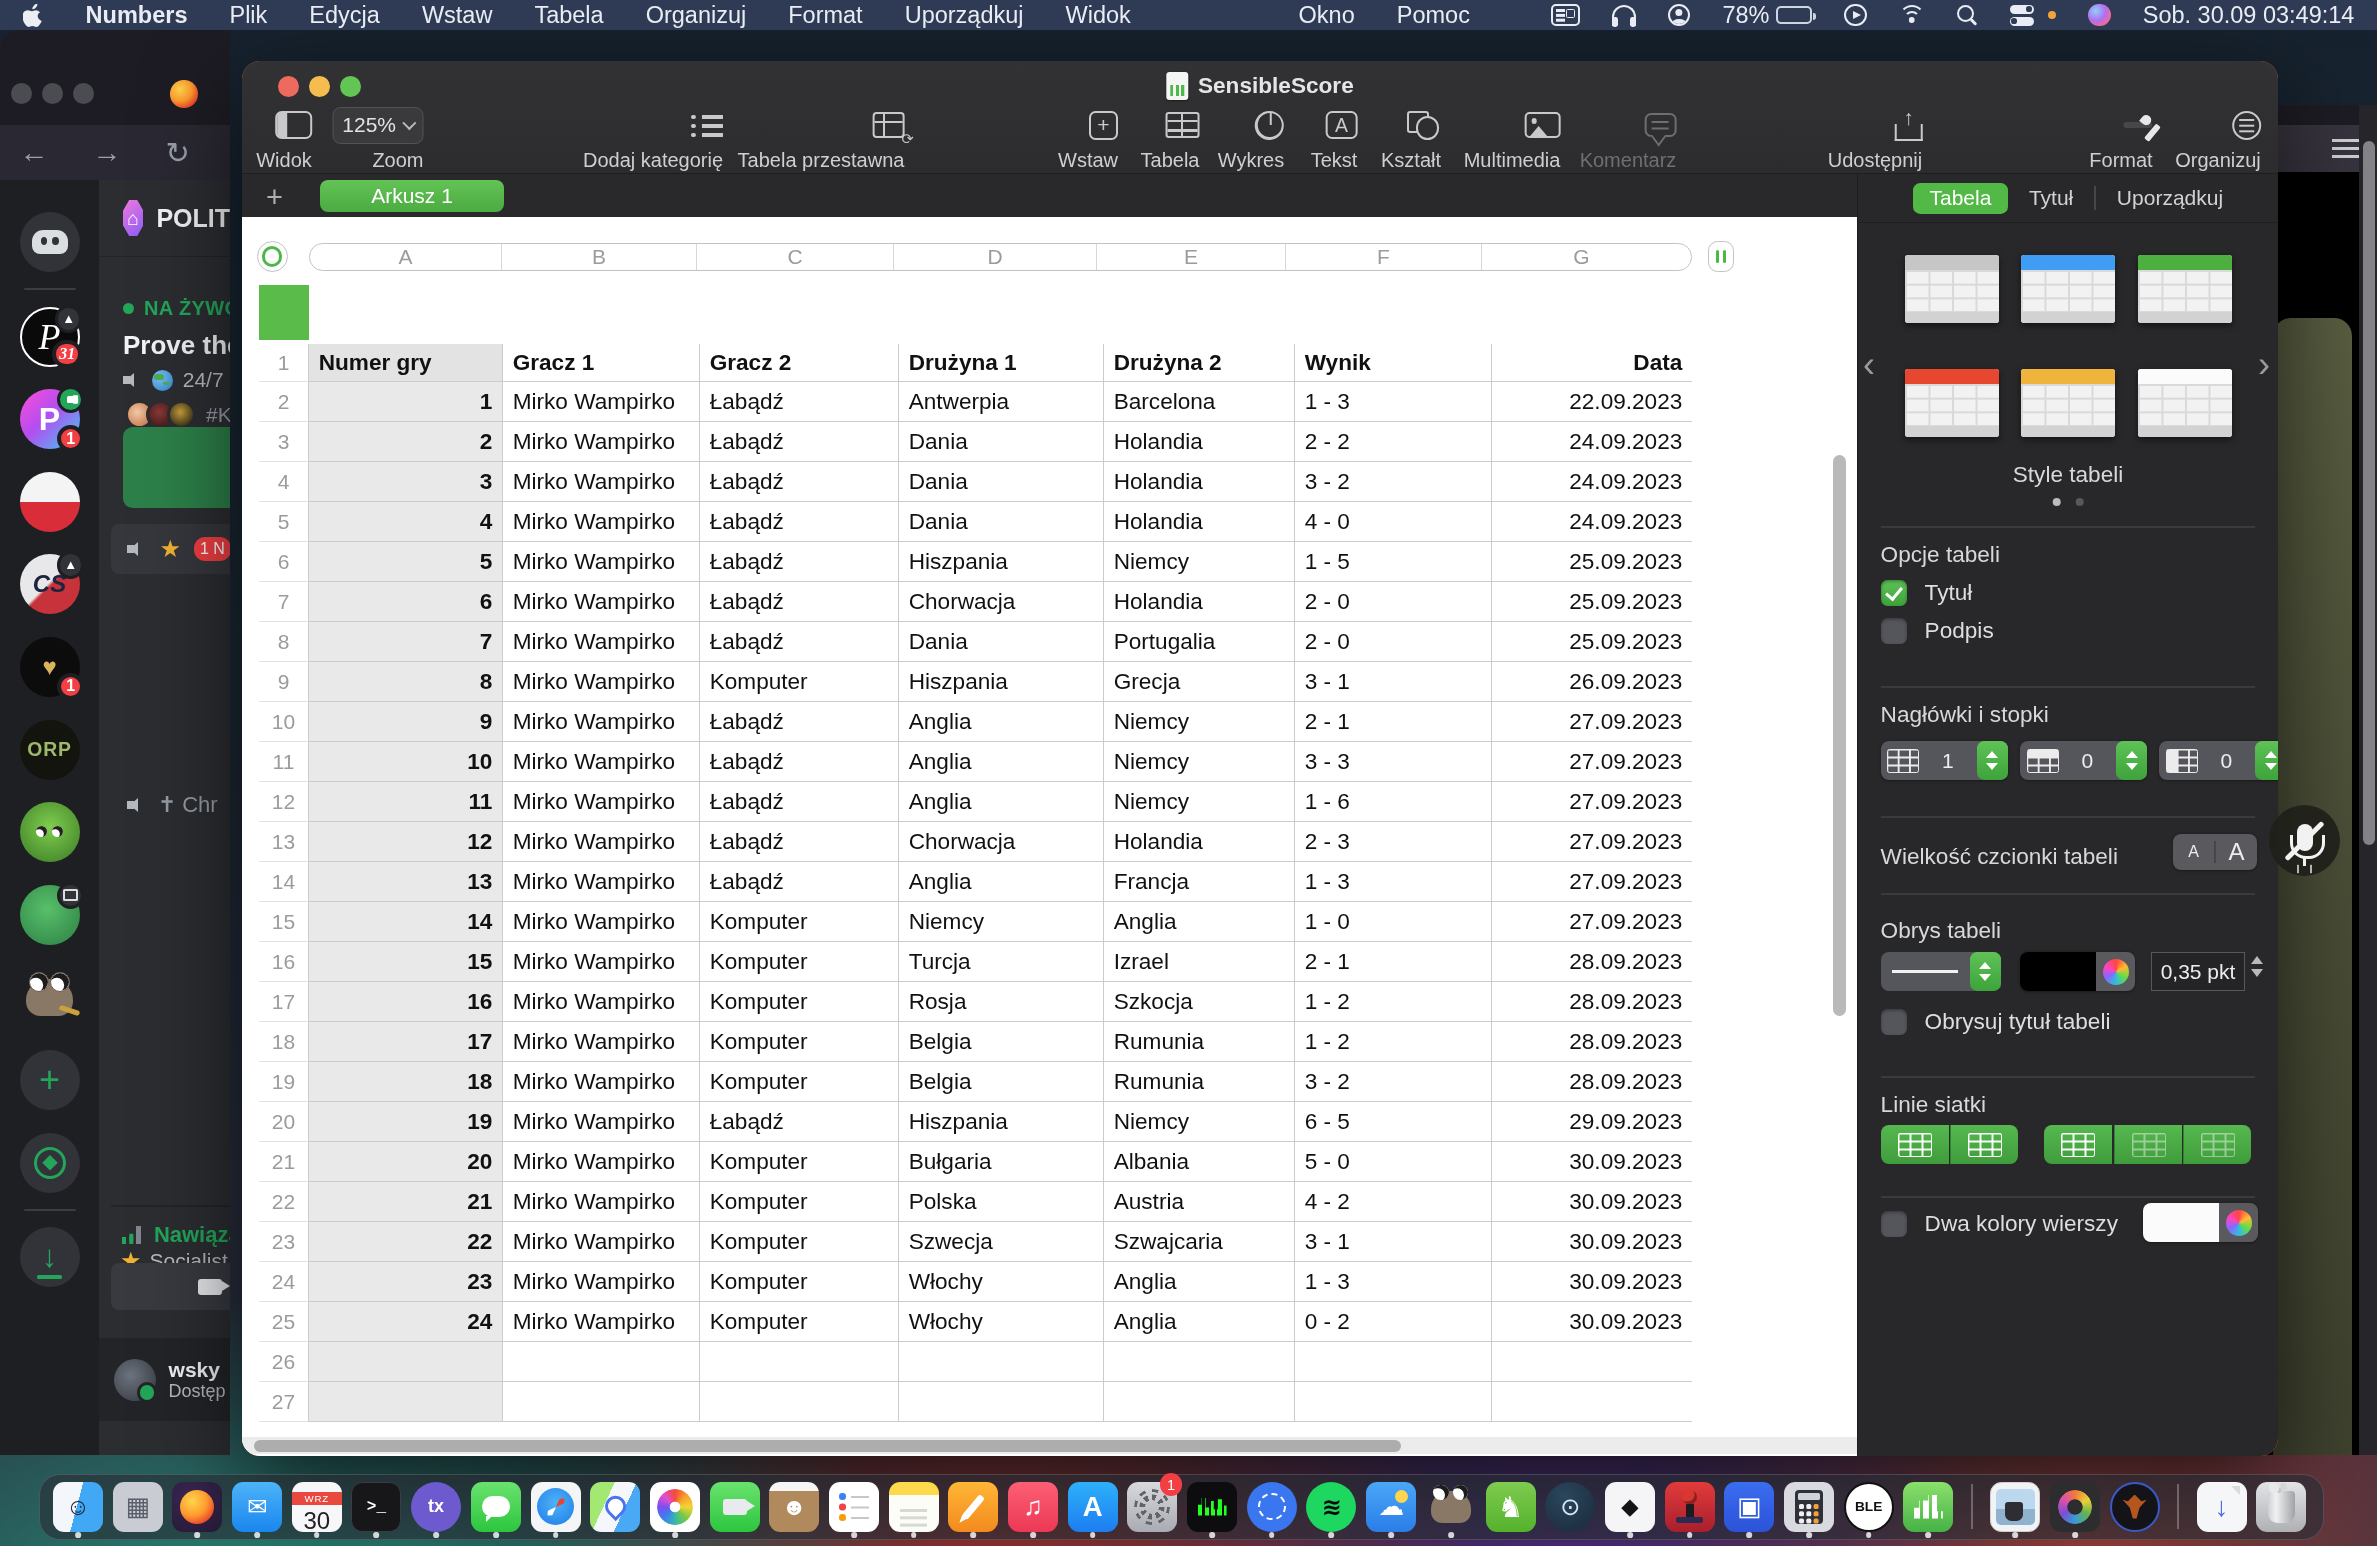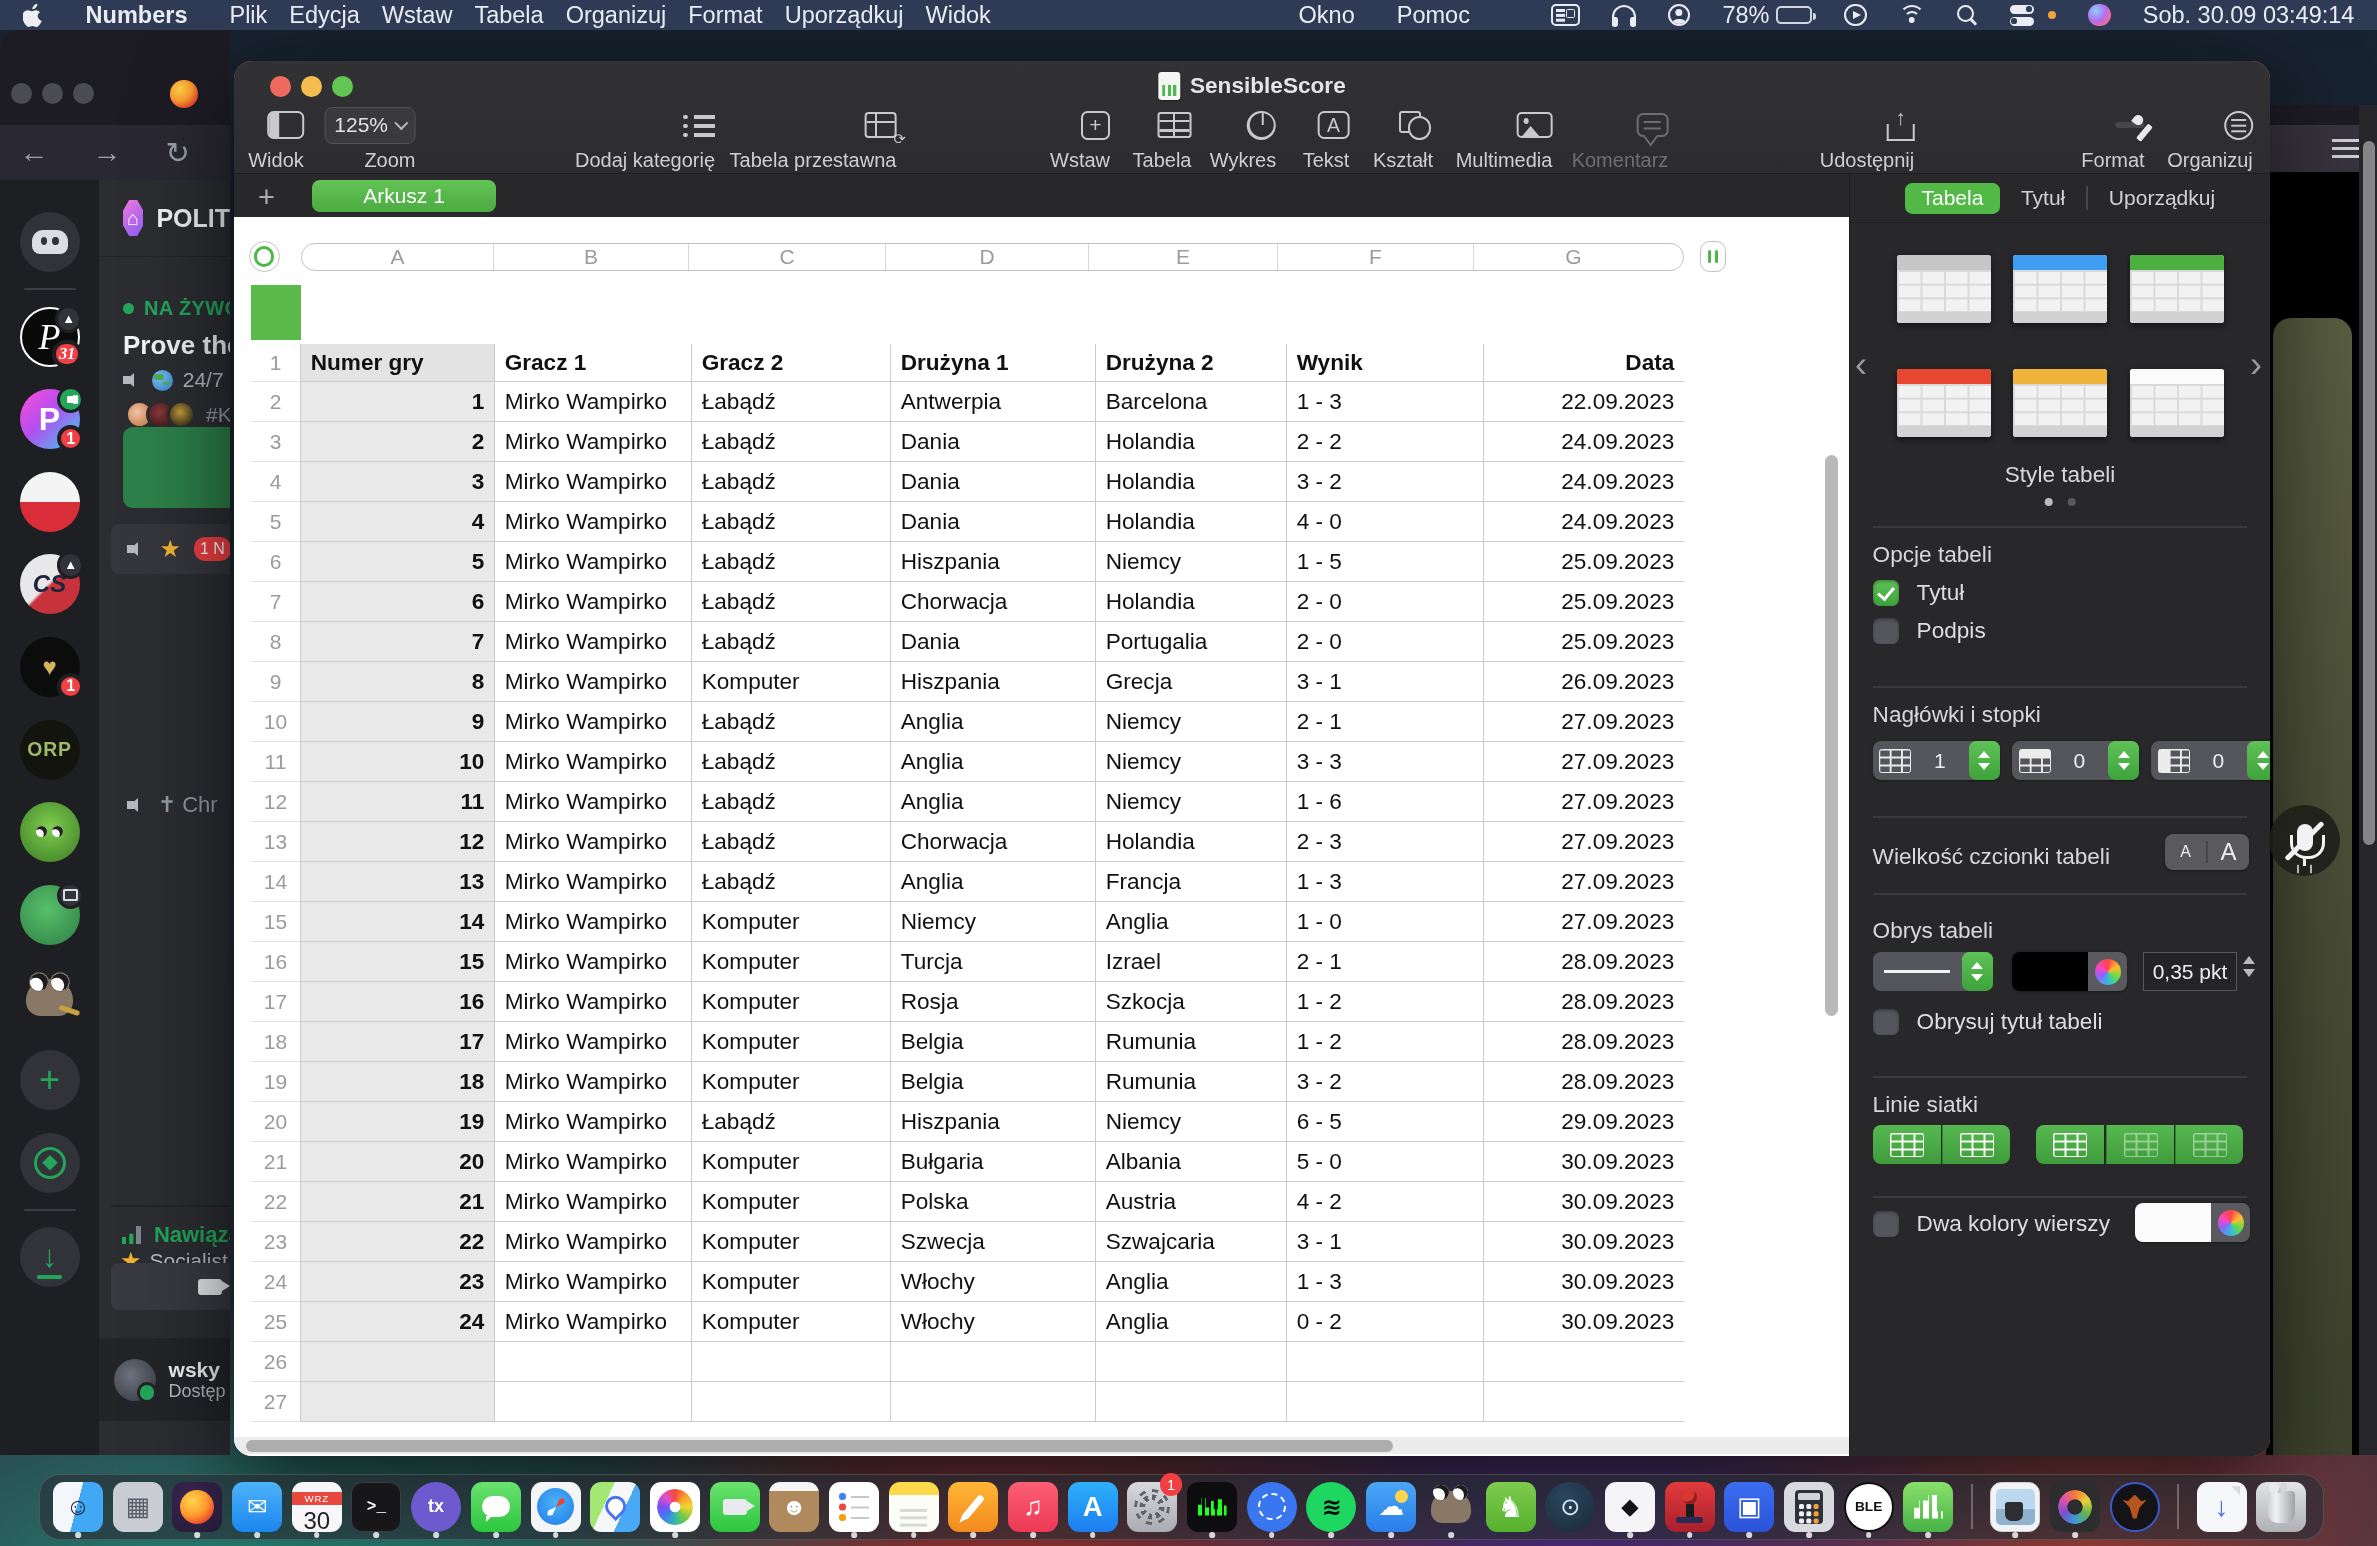--- a/index.html
+++ b/index.html
@@ -136,21 +136,21 @@
   .ustatus{color:#b5bac1;font-size:18px;line-height:19.4px}
   #ff-right{position:absolute;right:0;top:75px;width:111px;height:1350px;background:#1d1c24;overflow:hidden}
   .ffr-bar{position:absolute;top:20px;left:0;right:0;height:47px;background:#38343f;display:flex;align-items:center;justify-content:flex-end;padding-right:18px}
   .hamb{width:27.5px;height:19.4px;border-top:3.2px solid #cfd0d4;border-bottom:3.2px solid #cfd0d4;position:relative}
   .hamb::after{content:"";position:absolute;left:0;right:0;top:4.9px;height:3.2px;background:#cfd0d4}
   .ffr-black{position:absolute;top:67px;left:0;right:0;bottom:0;background:#000}
   .olive{position:absolute;top:146px;left:6.5px;width:79px;bottom:0;border-radius:18px 18px 0 0;background:linear-gradient(180deg,#5a5e41,#4c5038 45%,#3e422e)}
   .ffr-scroll{position:absolute;top:0;bottom:0;right:0;width:18px;background:#26262b}
   .ffr-thumb{position:absolute;top:36px;right:2.4px;width:12px;height:704px;border-radius:6.5px;background:#85858a}
   
-  #numbers{position:absolute;left:234px;top:61px;width:2036px;height:1395px;border-radius:18px;background:#f97316;box-shadow:0 32px 97px rgba(0,0,0,.65);z-index:10;overflow:hidden}
+  #numbers{position:absolute;left:242px;top:61px;width:2036px;height:1395px;border-radius:18px;background:#f97316;box-shadow:0 32px 97px rgba(0,0,0,.65);z-index:10;overflow:hidden}
   .toolbar{position:absolute;top:0;left:0;right:0;height:113px;background:linear-gradient(#323235,#2c2c2e);border-bottom:0.8px solid #1e1e20}
   .tl{position:absolute;top:14.6px;width:21px;height:21px;border-radius:50%}
   .tl.red{left:36px;background:#ee6a5f}.tl.yel{left:67px;background:#f5bd4f}.tl.grn{left:98px;background:#62c554}
   .doc-title{position:absolute;top:11.3px;left:50%;transform:translateX(-50%);display:flex;align-items:center;gap:9.7px}
   .doc-ic{width:22px;height:27.5px;background:#f4f6f4;border-radius:3.2px;position:relative;box-shadow:0 0.8px 1.6px rgba(0,0,0,.4)}
   .doc-ic::after{content:"";position:absolute;left:4px;bottom:4px;width:13.7px;height:11.3px;background:linear-gradient(90deg,#4db84b 0 3.2px,transparent 3.2px 5.3px,#4db84b 5.3px 8.5px,transparent 8.5px 10.5px,#4db84b 10.5px 13.7px)}
   .doc-name{font-weight:bold;font-size:22.6px;color:#e5e5e7}
   .tools{position:absolute;left:0;right:0;top:47px;height:66px}
   .tb{position:absolute;transform:translateX(-50%);display:flex;flex-direction:column;align-items:flex-end;gap:6.5px}
   .tb-label{font-size:20px;color:#cfcfd1;white-space:nowrap}
@@ -356,21 +356,21 @@
 <div id="wallpaper"></div>
 
 <div id="menubar">
   <div class="mb-left">
     <span class="mbi">
         <svg class="apple-svg" viewBox="0 0 24 28">
           <path d="M16.5 1c.2 1.6-.6 3.2-1.6 4.3-1 1.2-2.7 2.1-4.3 2-.2-1.5.7-3.2 1.7-4.2C13.4 1.9 15.1 1.1 16.5 1zM21.6 20.9c-.6 1.4-.9 2-1.7 3.2-1.1 1.7-2.7 3.8-4.6 3.8-1.7 0-2.2-1.1-4.5-1.1s-2.9 1.1-4.6 1.1c-1.9 0-3.3-1.9-4.4-3.6-3.1-4.7-3.4-10.2-1.5-13.2C1.6 9.4 3.6 8.4 5.5 8.4c1.9 0 3.1 1.1 4.7 1.1 1.5 0 2.4-1.1 4.6-1.1 1.7 0 3.5.9 4.8 2.5-4.2 2.3-3.5 8.2 2 10z"></path>
         </svg>
       </span>
     <span class="mb-item mb-app">Numbers</span>
-    <span id="menus-left" style="display:flex;gap:22px">
+    <span id="menus-left" style="display:flex;gap:42px">
         <span class="mb-item">Plik</span>
         <span class="mb-item">Edycja</span>
         <span class="mb-item">Wstaw</span>
         <span class="mb-item">Tabela</span>
         <span class="mb-item">Organizuj</span>
         <span class="mb-item">Format</span>
         <span class="mb-item">Uporządkuj</span>
         <span class="mb-item">Widok</span>
       </span>
   </div>

